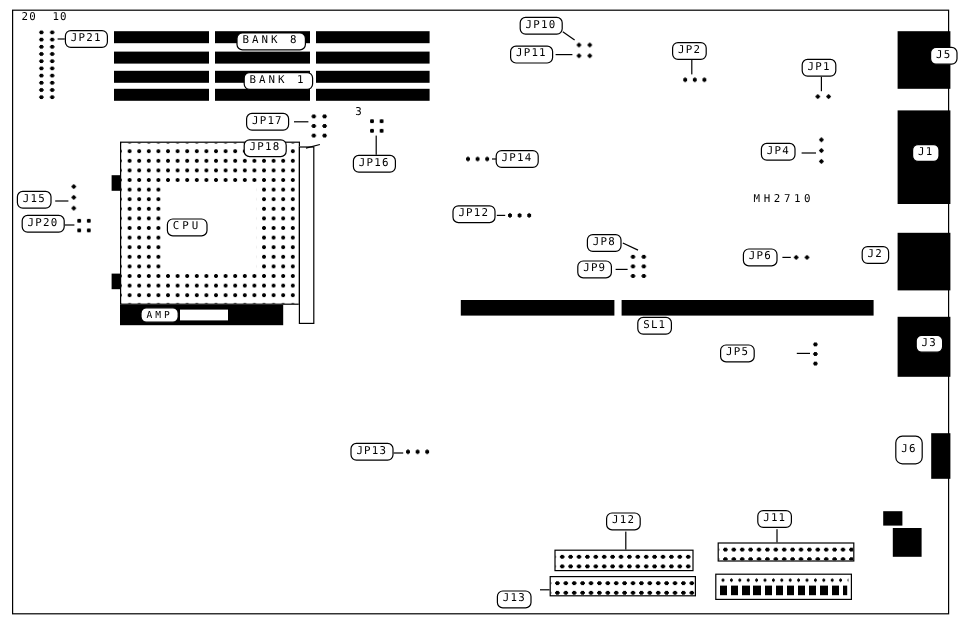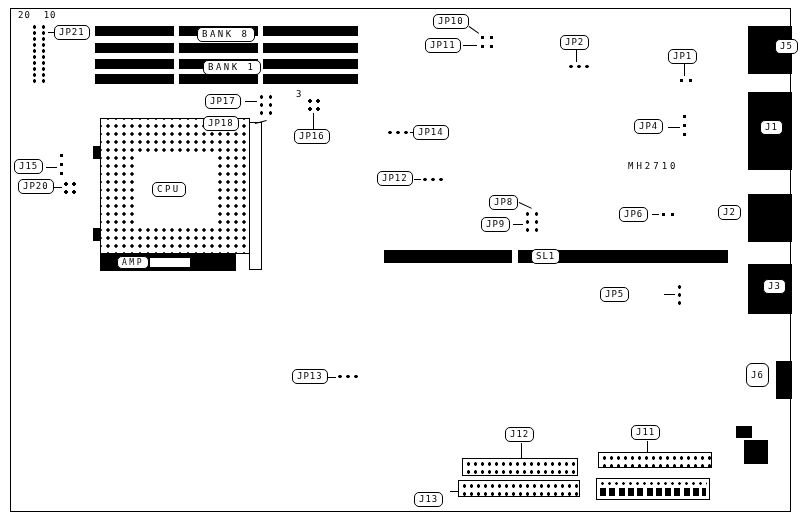--- a/index.html
+++ b/index.html
@@ -100,21 +100,21 @@
 
   <div class="lbl" style="left:14px;top:159px">J15</div>
   <div class="wire" style="left:46px;top:167px;width:11px;height:1px"></div>
   <div class="dots" style="left:57px;top:151px;width:9px;height:27px;background-size:9px 9px"></div>
   <div class="lbl" style="left:18px;top:179px">JP20</div>
   <div class="wire" style="left:54px;top:187px;width:8px;height:1px"></div>
   <div class="dots" style="left:62px;top:180px;width:16px;height:16px;background-size:8px 8px"></div>
 
   <div class="socket" style="left:100px;top:118px;width:150px;height:136px"></div>
   <div class="white" style="left:136px;top:154px;width:78px;height:74px"></div>
-  <div class="lbl sp" style="left:152px;top:182px">CPU</div>
+  <div class="lbl sp" style="left:139px;top:182px">CPU</div>
   <div class="blk" style="left:93px;top:146px;width:7px;height:13px"></div>
   <div class="blk" style="left:93px;top:228px;width:7px;height:13px"></div>
   <div class="outline" style="left:249px;top:122px;width:13px;height:148px"></div>
 
   <div class="blk" style="left:100px;top:254px;width:136px;height:17px"></div>
   <div class="lbl sp" style="left:117px;top:256px;font-size:8px;line-height:11px">AMP</div>
   <div class="white" style="left:150px;top:258px;width:40px;height:9px;z-index:3"></div>
 
   <div class="lbl" style="left:377px;top:171px">JP12</div>
   <div class="wire" style="left:414px;top:179px;width:7px;height:1px"></div>
@@ -125,21 +125,21 @@
   <div class="wire" style="left:519px;top:202px;width:14px;height:1px;transform:rotate(25deg)"></div>
   <div class="wire" style="left:513px;top:224px;width:10px;height:1px"></div>
   <div class="dots" style="left:523px;top:210px;width:18px;height:24px;background-size:9px 8px"></div>
 
   <div class="lbl" style="left:619px;top:207px">JP6</div>
   <div class="wire" style="left:652px;top:214px;width:7px;height:1px"></div>
   <div class="dots" style="left:659px;top:210px;width:18px;height:9px;background-size:9px 9px"></div>
 
   <div class="blk" style="left:384px;top:250px;width:128px;height:13px"></div>
   <div class="blk" style="left:518px;top:250px;width:210px;height:13px"></div>
-  <div class="lbl" style="left:531px;top:249px">SL1</div>
+  <div class="lbl" style="left:531px;top:264px">SL1</div>
 
   <div class="lbl" style="left:600px;top:287px">JP5</div>
   <div class="wire" style="left:664px;top:294px;width:11px;height:1px"></div>
   <div class="dots" style="left:675px;top:283px;width:9px;height:24px;background-size:9px 8px"></div>
 
   <div class="lbl" style="left:292px;top:369px">JP13</div>
   <div class="wire" style="left:328px;top:377px;width:8px;height:1px"></div>
   <div class="dots" style="left:336px;top:372px;width:24px;height:9px;background-size:8px 9px"></div>
 
   <div class="lbl" style="left:505px;top:427px">J12</div>

